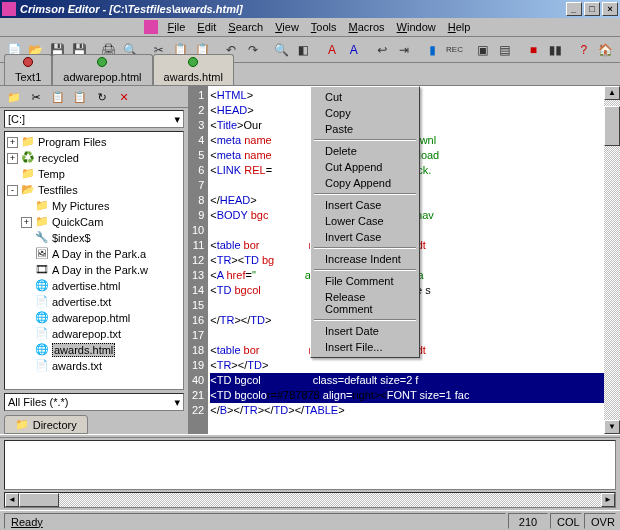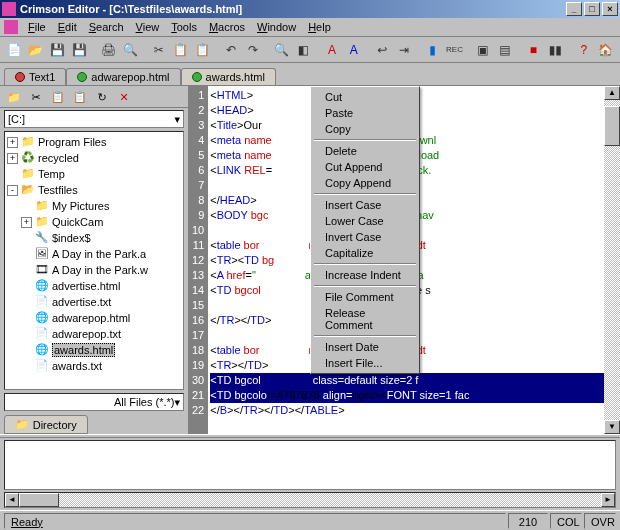--- a/index.html
+++ b/index.html
@@ -1,47 +1,47 @@
 <!DOCTYPE html>
 <html><head>
 <meta charset="utf-8">
 <style>
 * { box-sizing: border-box; margin: 0; padding: 0; font-family: "MS Sans Serif", Tahoma, sans-serif; font-size: 11px; }
 body { background: #c0c0c0; width: 620px; height: 530px; overflow: hidden; display: flex; flex-direction: column; }
-.titlebar { background: linear-gradient(to right, #0a246a, #a6caf0); color: #fff; height: 18px; display: flex; align-items: center; padding: 0 2px; font-weight: bold; }
+.titlebar { background: linear-gradient(to right, #0a246a, #a6caf0); color: #fff; height: 18px; display: flex; align-items: center; padding: 0 2px; font-weight: bold; font-style: italic; }
 .titlebar .icon { width: 14px; height: 14px; background: #d4a; margin-right: 4px; }
 .titlebar .title { flex: 1; }
 .titlebar .winbtns { display: flex; gap: 2px; }
 .titlebar .winbtn { width: 16px; height: 14px; background: #c0c0c0; border: 1px solid #fff; border-right-color: #404040; border-bottom-color: #404040; font-size: 9px; line-height: 12px; text-align: center; color: #000; font-family: sans-serif; }
-.menubar { display: flex; align-items: center; height: 19px; padding: 1px 4px; gap: 2px; border-bottom: 1px solid #808080; }
+.menubar { display: flex; align-items: center; height: 19px; padding: 1px 4px; gap: 2px; border-bottom: 1px solid #808080; justify-content: center; }
 .menubar .icon { width: 14px; height: 14px; background: #d4a; margin-right: 2px; }
 .menubar .menu-item { padding: 1px 6px; color: #000; }
 .menubar .menu-item .u { text-decoration: underline; }
 .toolbar { display: flex; align-items: center; padding: 2px 4px; height: 26px; gap: 1px; border-bottom: 1px solid #808080; flex-wrap: nowrap; overflow: hidden; }
 .tbtn { width: 22px; height: 22px; border: 1px solid #c0c0c0; display: flex; align-items: center; justify-content: center; font-size: 12px; color: #333; }
 .tbtn.sep { width: 6px; border: none; }
 .tabs { display: flex; align-items: flex-end; height: 22px; padding: 0 4px; gap: 0; }
-.tab { padding: 2px 10px; border: 1px solid #808080; border-bottom: none; border-radius: 3px 3px 0 0; background: #c0c0c0; display: flex; align-items: center; gap: 4px; }
+.tab { padding: 2px 10px; border: 1px solid #808080; border-bottom: none; border-radius: 3px 3px 0 0; background: #c0c0c0; display: flex; align-items: center; gap: 4px; flex-direction: column; }
 .tab.active { background: #d4d0c8; border-bottom: 1px solid #d4d0c8; margin-bottom: -1px; }
 .tab .dot { width: 10px; height: 10px; border-radius: 50%; background: #4a4; border: 1px solid #060; }
 .tab .dot.red { background: #c44; border-color: #600; }
 .main { flex: 1; display: flex; border-top: 1px solid #808080; overflow: hidden; min-height: 0; }
 .sidebar { width: 190px; display: flex; flex-direction: column; border-right: 2px solid #808080; }
 .side-toolbar { display: flex; padding: 2px 4px; gap: 2px; height: 22px; border-bottom: 1px solid #808080; }
 .sbtn { width: 20px; height: 18px; border: 1px solid #c0c0c0; display: flex; align-items: center; justify-content: center; font-size: 11px; }
 .drive-sel { margin: 2px 4px; display: flex; }
 .drive-sel .combo { flex: 1; background: #fff; border: 1px inset #808080; padding: 1px 3px; height: 18px; display: flex; align-items: center; justify-content: space-between; }
 .tree { flex: 1; background: #fff; border: 1px inset #808080; margin: 1px 4px; overflow: auto; padding: 2px 0; min-height: 0; }
 .tree-item { display: flex; align-items: center; padding: 0 2px; height: 16px; white-space: nowrap; }
 .tree-item .plusminus { width: 11px; height: 11px; border: 1px solid #808080; line-height: 9px; text-align: center; font-size: 9px; background: #fff; margin-right: 3px; color: #000; }
 .tree-item .spacer { width: 14px; display: inline-block; }
 .tree-item .ficon { width: 14px; height: 14px; margin-right: 3px; font-size: 11px; text-align: center; }
 .tree-item .label.selected { background: #c0c0c0; border: 1px dotted #000; padding: 0 1px; }
 .filter { margin: 2px 4px; }
-.filter .combo { background: #fff; border: 1px inset #808080; padding: 1px 3px; height: 18px; display: flex; align-items: center; justify-content: flex-end; }
+.filter .combo { background: #fff; border: 1px inset #808080; padding: 1px 3px; height: 18px; display: flex; align-items: center; justify-content: space-between; }
 .side-tabs { display: flex; padding: 2px 4px 0; }
 .side-tabs .stab { padding: 2px 10px; border: 1px solid #808080; border-radius: 3px 3px 0 0; background: #d4d0c8; display: flex; align-items: center; gap: 4px; }
 .editor { flex: 1; display: flex; overflow: hidden; position: relative; }
 .gutter { background: #808080; color: #fff; text-align: right; padding: 2px 4px 2px 2px; font-family: "Courier New", monospace; font-size: 12px; line-height: 15px; }
 .code { flex: 1; background: #fff; font-family: "Courier New", monospace; font-size: 12px; line-height: 15px; padding: 2px 0 2px 2px; white-space: pre; overflow: hidden; }
 .code .ln { height: 15px; }
 .code .ln.sel { background: #000080; color: #fff; }
 .code .ln.sel .b, .code .ln.sel .r, .code .ln.sel .g, .code .ln.sel .att, .code .ln.sel .num { color: #fff; }
 .b { color: #0000cc; } .r { color: #cc0000; } .g { color: #008000; } .num { color: #aa00aa; } .k { color: #000; }
 .ctxmenu { position: absolute; left: 120px; top: 0; width: 110px; background: #c0c0c0; border: 1px solid #fff; border-right-color: #404040; border-bottom-color: #404040; padding: 2px; box-shadow: 2px 2px 2px rgba(0,0,0,0.3); }
@@ -274,45 +274,44 @@
         <div>10</div>
         <div>11</div>
         <div>12</div>
         <div>13</div>
         <div>14</div>
         <div>15</div>
         <div>16</div>
         <div>17</div>
         <div>18</div>
         <div>19</div>
-        <div>30</div>
+        <div>40</div>
         <div>21</div>
         <div>22</div>
       </div>
     <div class="code" id="code"><div class="ln">&lt;<span class="b">HTML</span>&gt;</div><div class="ln">&lt;<span class="b">HEAD</span>&gt;</div><div class="ln">&lt;<span class="b">Title</span>&gt;<span class="k">Our</span>                <span class="k">ck-Internet Tool Provi</span></div><div class="ln">&lt;<span class="b">meta</span> <span class="r">name</span>                <span class="r">ontent</span>=<span class="g">"freeware downl</span></div><div class="ln">&lt;<span class="b">meta</span> <span class="r">name</span>                <span class="r">ent</span>=<span class="g">"freeware download</span></div><div class="ln">&lt;<span class="b">LINK</span> <span class="r">REL</span>=                <span class="g">"http://www.webattack.</span></div><div class="ln">&nbsp;</div><div class="ln">&lt;/<span class="b">HEAD</span>&gt;</div><div class="ln">&lt;<span class="b">BODY</span> <span class="r">bgc</span>                 <span class="r">xt</span>=<span class="g">"#000000"</span> <span class="r">link</span>=<span class="g">"nav</span></div><div class="ln">&nbsp;</div><div class="ln">&lt;<span class="b">table</span> <span class="r">bor</span>                <span class="r">ng</span>=<span class="num">0</span> <span class="r">cellspacing</span>=<span class="num">0</span> <span class="r">widt</span></div><div class="ln">&lt;<span class="b">TR</span>&gt;&lt;<span class="b">TD</span> <span class="r">bg</span></div><div class="ln">&lt;<span class="b">A</span> <span class="r">href</span>=<span class="g">"</span>                <span class="g">ack.com/"</span>&gt;&lt;<span class="b">IMG</span> <span class="r">src</span>=<span class="g">"/a</span></div><div class="ln">&lt;<span class="b">TD</span> <span class="r">bgcol</span>                <span class="k">re downloads</span>&lt;<span class="b">BR</span>&gt;<span class="k">free s</span></div><div class="ln">&nbsp;</div><div class="ln">&lt;/<span class="b">TR</span>&gt;&lt;/<span class="b">TD</span>&gt;</div><div class="ln">&nbsp;</div><div class="ln">&lt;<span class="b">table</span> <span class="r">bor</span>                <span class="r">ng</span>=<span class="num">0</span> <span class="r">cellspacing</span>=<span class="num">0</span> <span class="r">widt</span></div><div class="ln">&lt;<span class="b">TR</span>&gt;&lt;/<span class="b">TD</span>&gt;</div><div class="ln sel">&lt;TD bgcol                 class=default size=2 f</div><div class="ln sel">&lt;TD <span class="k" style="color:#fff">bgcolo</span><span class="k">r=#787878 </span><span class="r">align</span>=<span class="k">right&gt;&lt;</span>FONT <span class="r">size</span>=<span class="num">1</span> <span class="r">fac</span></div><div class="ln">&lt;/<span class="b">B</span>&gt;&lt;/<span class="b">TR</span>&gt;&lt;/<span class="b">TD</span>&gt;&lt;/<span class="b">TABLE</span>&gt;</div></div>
     <div class="editor-scroll">
       <div class="arrow">▲</div>
       <div class="track">
           <div class="thumb"></div>
         </div>
       <div class="arrow">▼</div>
     </div>
     <div class="ctxmenu" id="ctx">
         <div class="mi">Cut</div>
+        <div class="mi">Copy</div>
         <div class="mi">Paste</div>
-        <div class="mi">Copy</div>
         <div class="msep"></div>
         <div class="mi">Delete</div>
         <div class="mi">Cut Append</div>
         <div class="mi">Copy Append</div>
         <div class="msep"></div>
         <div class="mi">Insert Case</div>
         <div class="mi">Lower Case</div>
         <div class="mi">Invert Case</div>
-        <div class="mi">Capitalize</div>
         <div class="msep"></div>
         <div class="mi">Increase Indent</div>
         <div class="msep"></div>
         <div class="mi">File Comment</div>
         <div class="mi">Release Comment</div>
         <div class="msep"></div>
         <div class="mi">Insert Date</div>
         <div class="mi">Insert File...</div>
       </div>
   </div>

